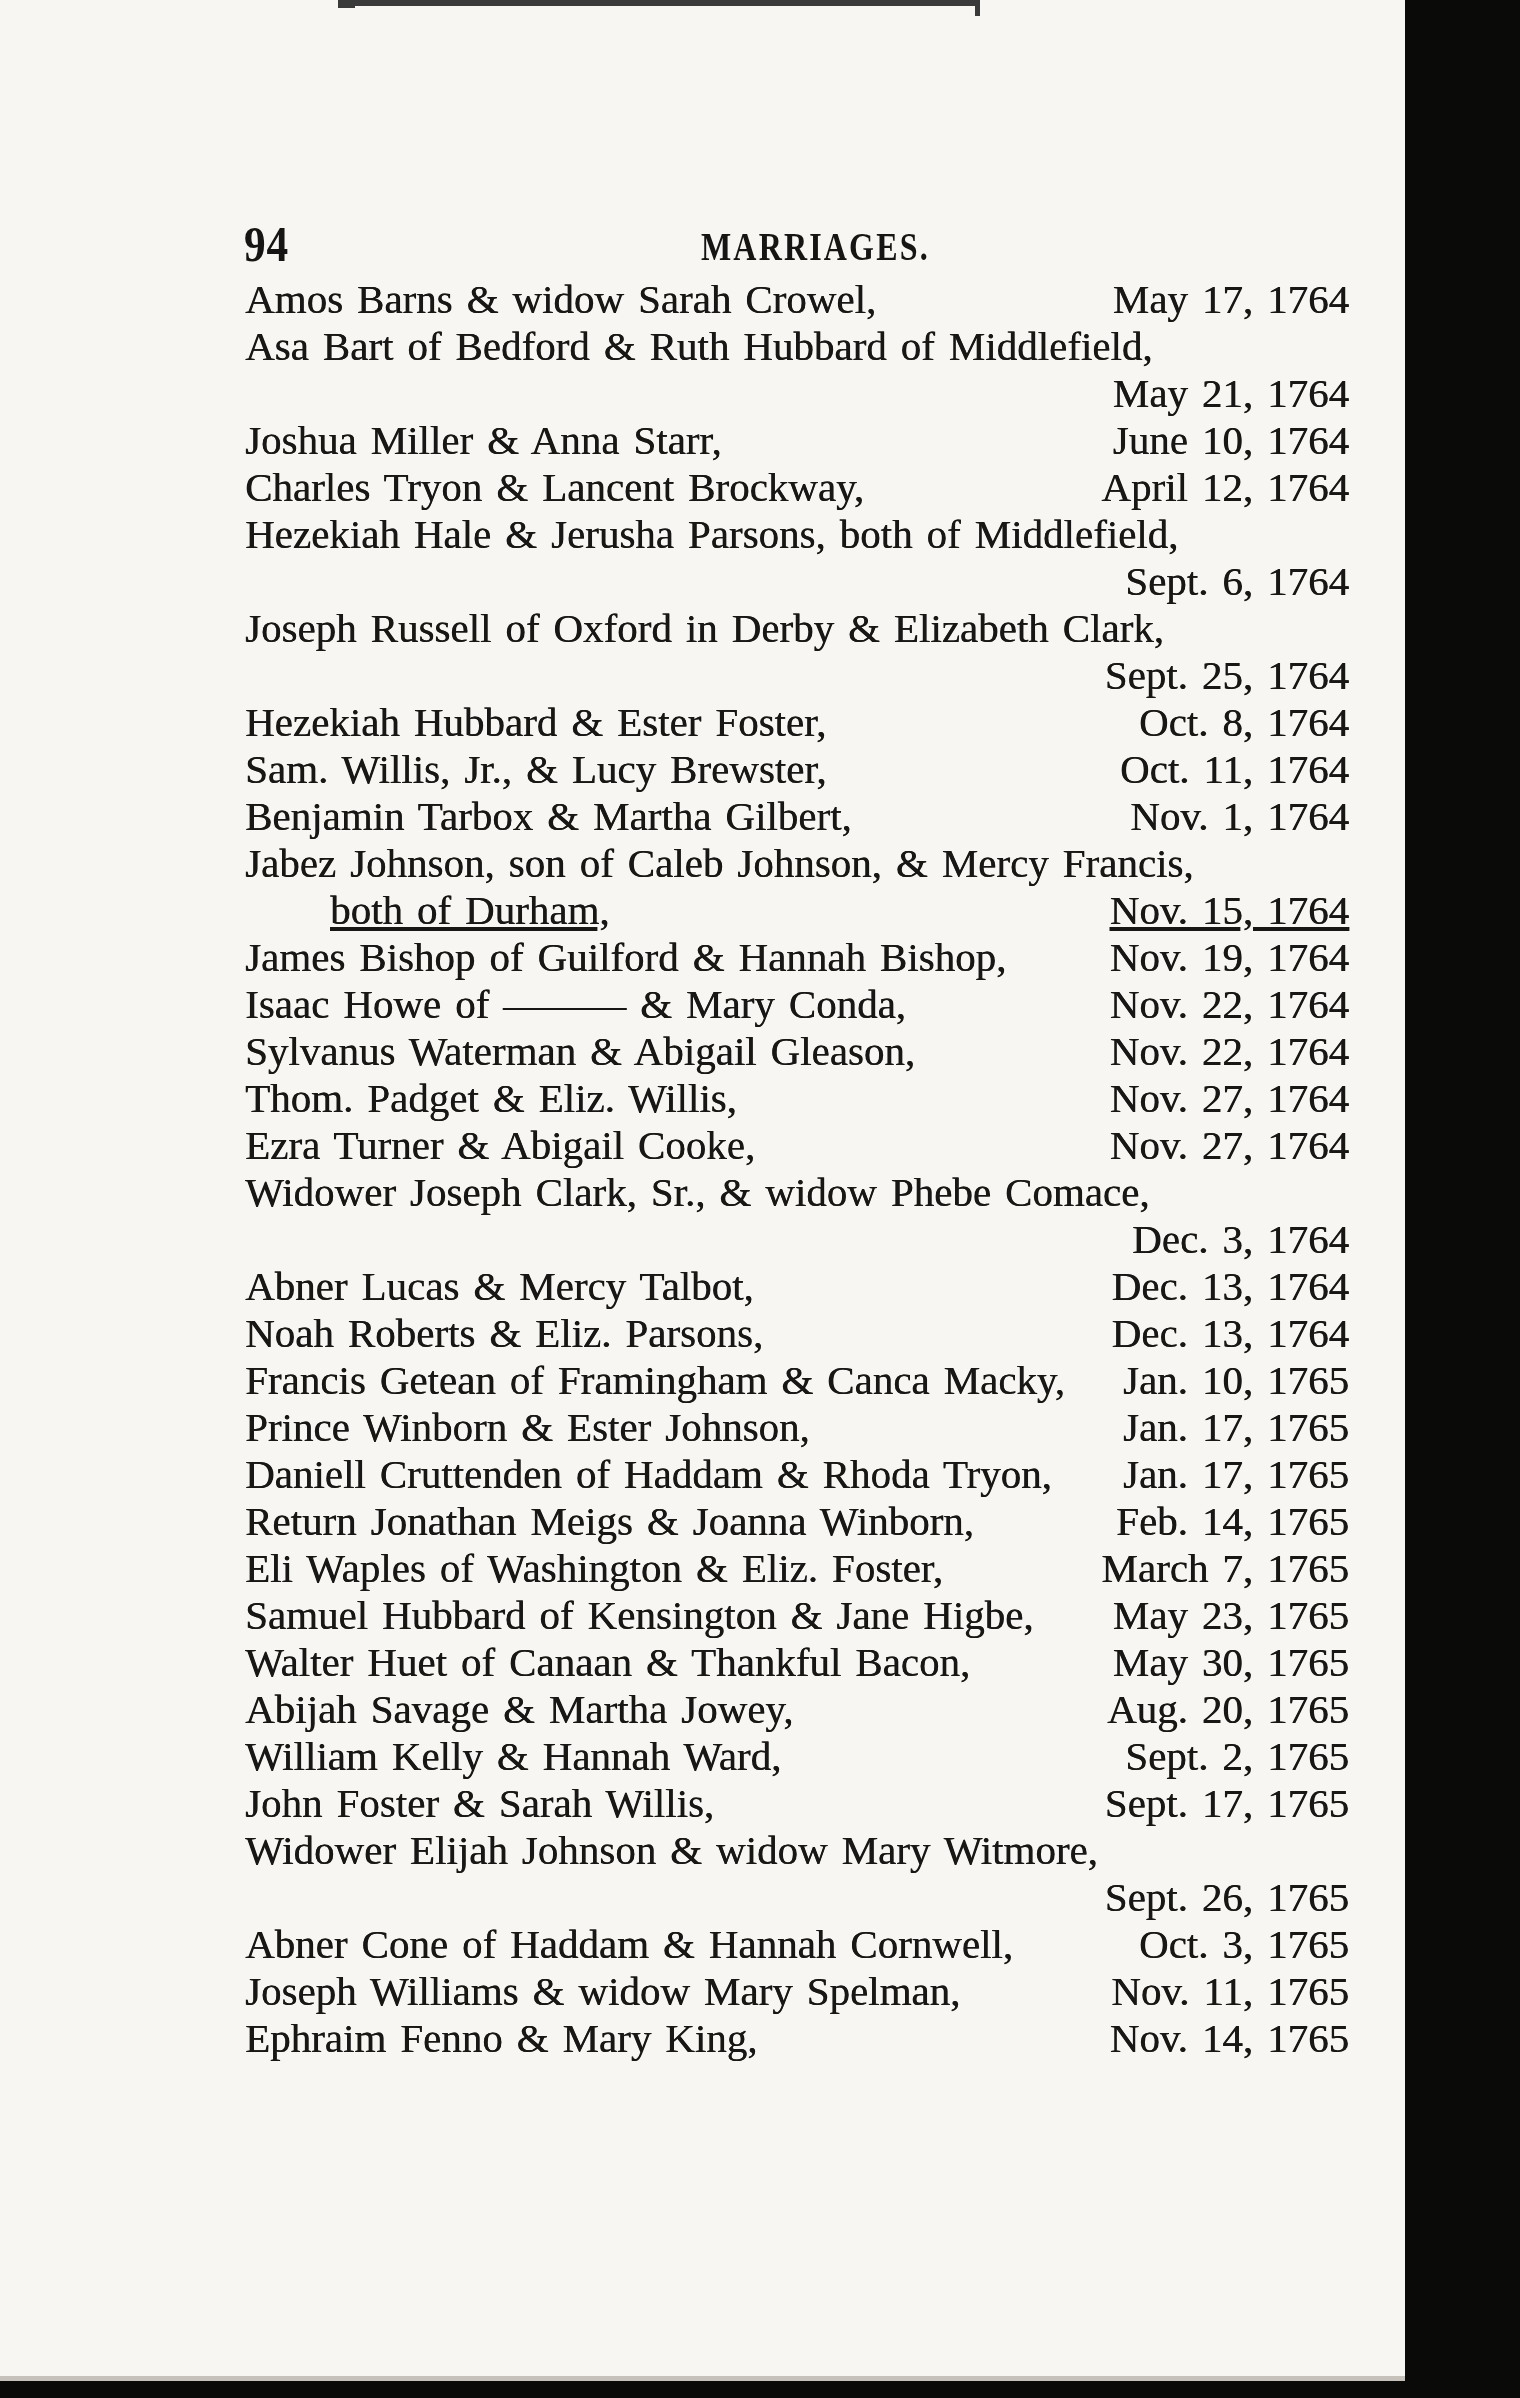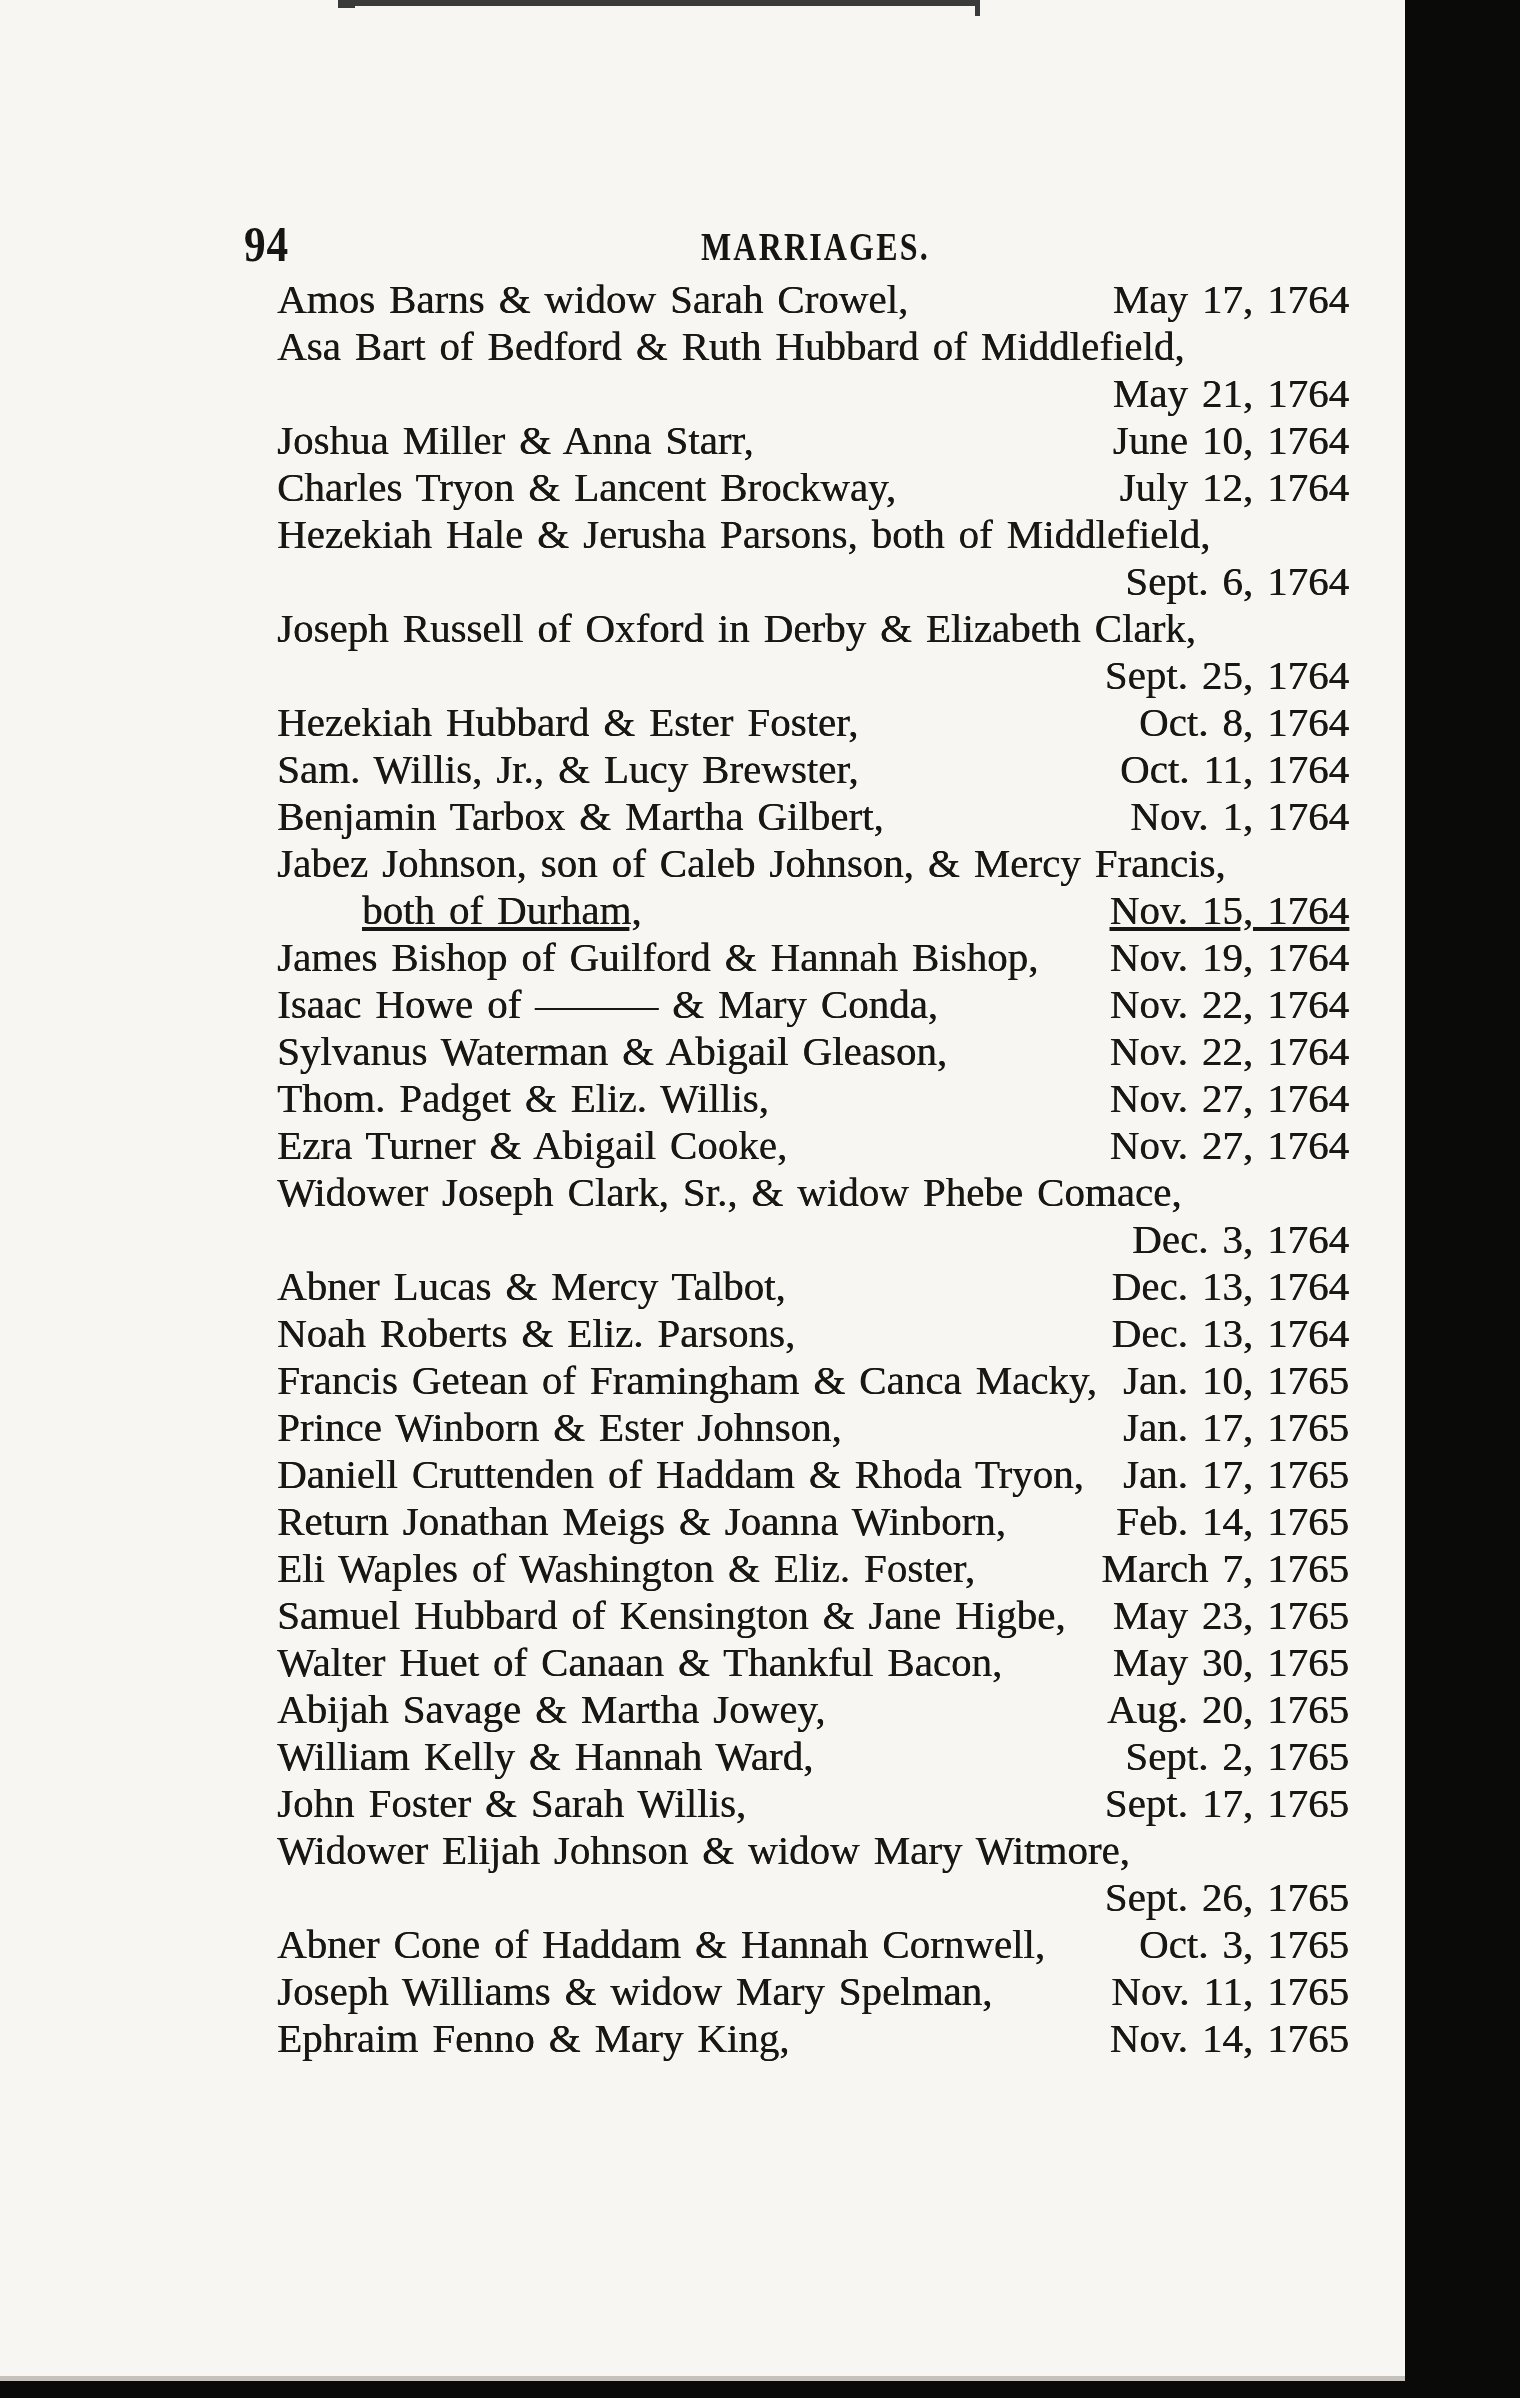--- a/index.html
+++ b/index.html
@@ -103,21 +103,21 @@
   .row {
     height: 47px;
     line-height: 47px;
     display: flex;
     justify-content: space-between;
     white-space: nowrap;
   }
   .row.name-only { justify-content: flex-start; align-items: flex-end; }
   .row.date-only { justify-content: flex-end; }
   .row.indent    { padding-left: 85px; text-decoration: underline; }
-  .rec-name { flex: 0 1 auto; overflow: visible; margin-left: 32px; }
+  .rec-name { flex: 0 1 auto; overflow: visible; }
   .rec-date { flex: 0 0 auto; text-align: right; }
 </style>
 </head>
 <body>
 
 <div class="paper"></div>
 
 <div class="top-rule"></div>
 <div class="top-rule-left-nub"></div>
 <div class="top-rule-tick"></div>
@@ -136,21 +136,21 @@
     </div>
     <div class="row date-only">
       <span class="rec-date">May 21, 1764</span>
     </div>
     <div class="row">
       <span class="rec-name">Joshua Miller &amp; Anna Starr,</span>
       <span class="rec-date">June 10, 1764</span>
     </div>
     <div class="row">
       <span class="rec-name">Charles Tryon &amp; Lancent Brockway,</span>
-      <span class="rec-date">July 12, 1764</span>
+      <span class="rec-date">April 12, 1764</span>
     </div>
     <div class="row name-only">
       <span class="rec-name">Hezekiah Hale &amp; Jerusha Parsons, both of Middlefield,</span>
     </div>
     <div class="row date-only">
       <span class="rec-date">Sept. 6, 1764</span>
     </div>
     <div class="row name-only">
       <span class="rec-name">Joseph Russell of Oxford in Derby &amp; Elizabeth Clark,</span>
     </div>

